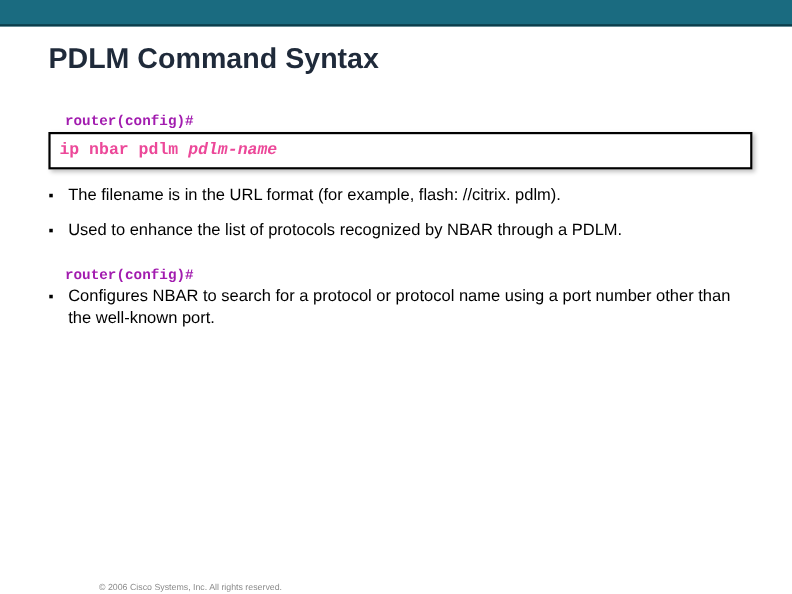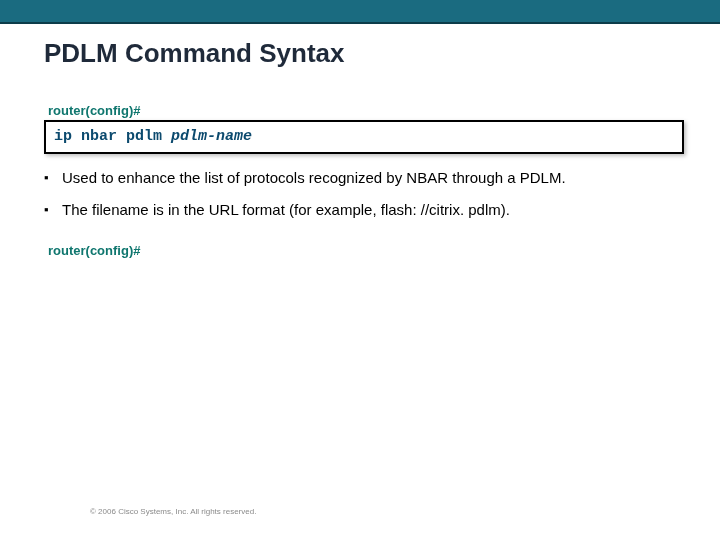--- a/index.html
+++ b/index.html
@@ -19,35 +19,35 @@
   .content {
     padding: 14px 36px 0 44px;
   }
   .title {
     font-size: 26px;
     font-weight: bold;
     color: #1f2a3a;
     margin-bottom: 34px;
   }
   .prompt {
-    font-family: Liberation Sans, sans-serif;
+    font-family: Liberation Mono, monospace;
     font-weight: bold;
     font-size: 13px;
-    color: #0f766e;
-    margin-left: 4px;
+    color: #a21caf;
+    margin-left: 15px;
     margin-bottom: 2px;
   }
   .cmdbox {
     border: 2px solid #000;
     background: #fff;
     padding: 6px 8px;
     font-family: "Courier New", monospace;
     font-size: 15px;
     font-weight: bold;
-    color: #0c4a6e;
+    color: #ec4899;
     box-shadow: 2px 2px 4px rgba(0,0,0,0.25);
     margin-bottom: 14px;
     line-height: 1.2;
   }
   .cmdbox .var {
     font-style: italic;
   }
   ul.bullets {
     list-style: none;
     margin: 0 0 22px 0;
@@ -65,42 +65,43 @@
     content: "\25AA";
     position: absolute;
     left: 0;
     top: 1px;
     font-size: 13px;
     color: #000;
   }
   .footer-copy {
     position: absolute;
     left: 90px;
-    bottom: 24px;
+    bottom: 2px;
     font-size: 8px;
     color: #8b8b8b;
   }
 </style>
 </head>
 <body>
 
 <div class="topbar"></div>
 
 <div class="content">
 
   <h1 class="title">PDLM Command Syntax</h1>
 
   <div class="prompt">router(config)#</div>
   <div class="cmdbox">
     <span>ip nbar pdlm </span><span class="var">pdlm-name</span>
   </div>
   <ul class="bullets">
+    <li>The filename is in the URL format (for example, flash: //citrix. pdlm).</li>
     <li>Used to enhance the list of protocols recognized by NBAR through a PDLM.</li>
-    <li>The filename is in the URL format (for example, flash: //citrix. pdlm).</li>
   </ul>
 
   <div class="prompt">router(config)#</div>
   <ul class="bullets">
+    <li>Configures NBAR to search for a protocol or protocol name using a port number other than the well-known port.</li>
   </ul>
 
 </div>
 
 <div class="footer-copy">© 2006 Cisco Systems, Inc. All rights reserved.</div>
 
 </body></html>

